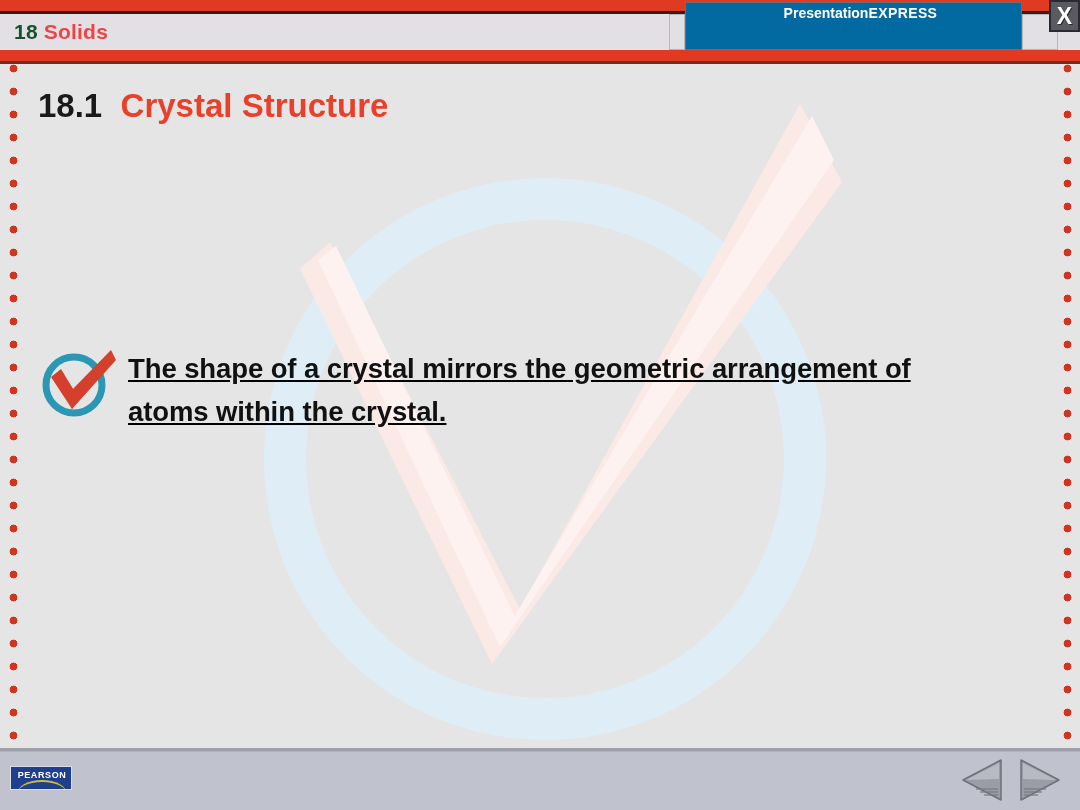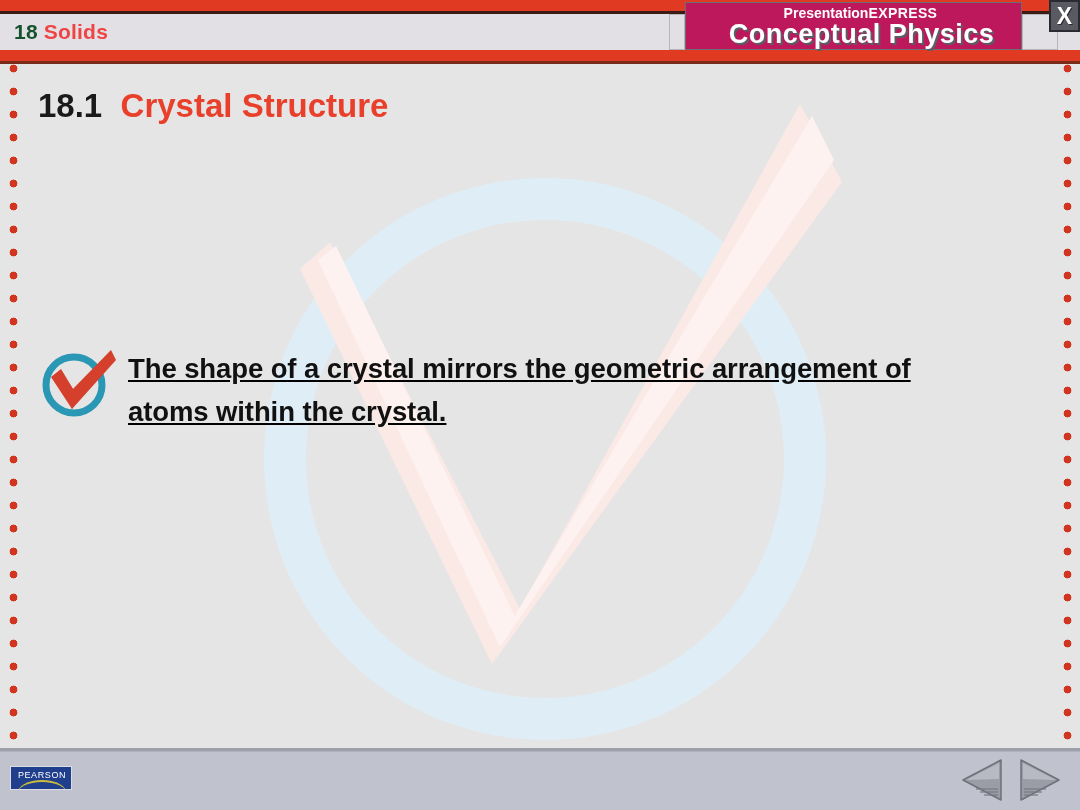--- a/index.html
+++ b/index.html
@@ -73,21 +73,21 @@
   }
   .chapter-num { color: #14532d; }
   .chapter-name { color: #ef4444; }
 
   
   .brand-plate {
     position: absolute;
     left: 685px; top: 2px;
     width: 337px;
     height: 48px;
-    background: #be185d;
+    background: #0369a1;
     box-shadow: inset 0 0 0 1px #6d6d75;
   }
   .brand-line1 {
     position: absolute;
     left: 0; top: 3px;
     width: 337px;
     text-align: center;
     font-size: 14px;
     color: #ffffff;
     line-height: 16px;
@@ -235,21 +235,21 @@
     box-sizing: border-box;
     overflow: hidden;
   }
   .pearson-text {
     position: absolute;
     left: 0; top: 3px;
     width: 62px;
     text-align: center;
     color: #ffffff;
     font-size: 9px;
-    font-weight: normal;
+    font-weight: bold;
     letter-spacing: 0.6px;
     line-height: 11px;
   }
   .pearson-arc {
     position: absolute;
     left: 6px; top: 13px;
     width: 50px;
     height: 12px;
     border-top: 2.5px solid #c9bc3e;
     border-radius: 50% / 100% 100% 0 0;
@@ -282,21 +282,20 @@
     <span class="chapter-num">18</span><span>&nbsp;</span><span class="chapter-name">Solids</span>
   </div>
 
   <div class="plate-gap-left"></div>
   <div class="plate-gap-right"></div>
 
   <div class="brand-plate">
     <div class="brand-line1">
       <span class="b-pres">Presentation</span><span class="b-exp">EXPRESS</span>
     </div>
-    <div class="brand-line2">Conceptual Physics</div>
   </div>
 
   <div class="close-button">X</div>
 
   <div class="slide">
 
     <svg class="watermark" viewBox="0 0 1080 684" preserveAspectRatio="none">
       <circle cx="545" cy="395" r="260" fill="none" stroke="#dfeef6" stroke-width="42"></circle>
       <g fill="#fbe9e6">
         <polygon points="300,205 330,178 520,545 492,600"></polygon>

